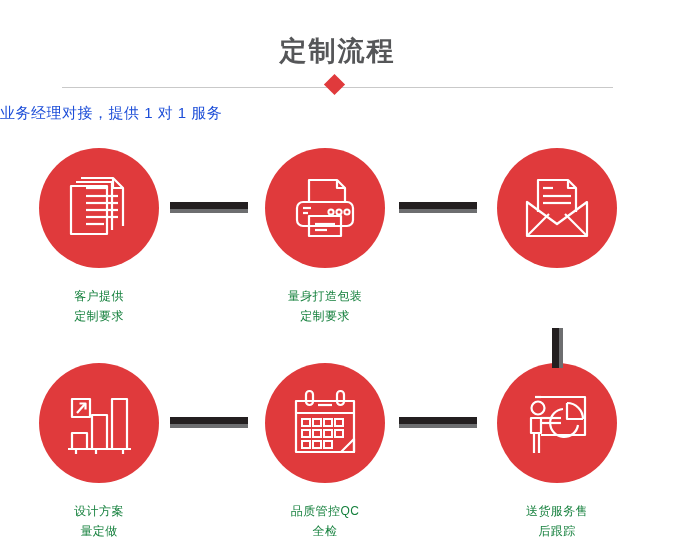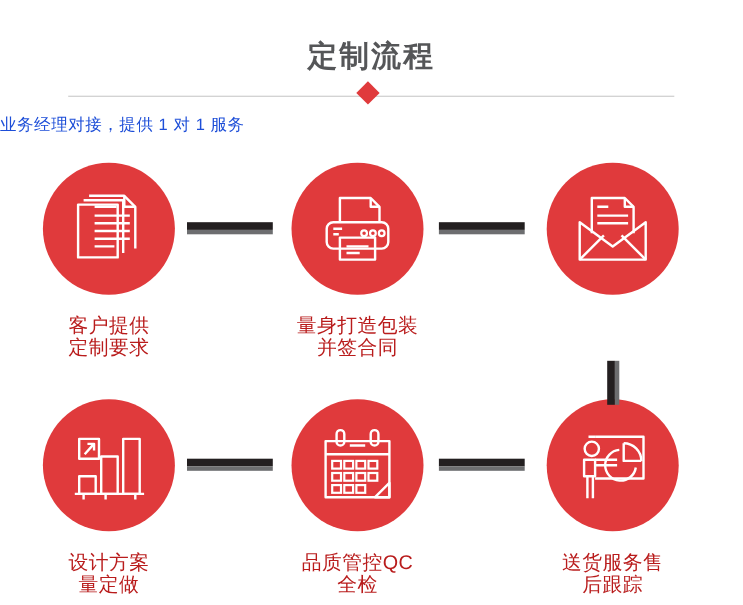--- a/index.html
+++ b/index.html
@@ -100,23 +100,23 @@
     position: relative;
   }
   .circle svg {
     position: absolute;
     top: 50%;
     left: 50%;
     transform: translate(-50%, -50%);
   }
   .step-label {
     margin-top: 18px;
-    font-size: 18px;
+    font-size: 12px;
     line-height: 20px;
-    color: #b91c1c;
+    color: #15803d;
     white-space: pre-line;
     letter-spacing: 0.4px;
   }
 
   
   .conn-h {
     position: absolute;
     width: 78px;
     height: 10px;
   }
@@ -212,21 +212,21 @@
           <line x1="26" y1="58" x2="38" y2="58"></line>
         </g>
         <g fill="none" stroke="#ffffff" stroke-width="2">
           <circle cx="42" cy="40" r="2.6"></circle>
           <circle cx="50" cy="40" r="2.6"></circle>
           <circle cx="58" cy="40" r="2.6"></circle>
         </g>
       </svg>
     </div>
     <div class="step-label">量身打造包装
-并签合同</div>
+定制要求</div>
   </div>
 
   <div class="step step-r1 step-c3">
     <div class="circle">
       <svg width="72" height="72" viewBox="0 0 72 72">
         <g fill="none" stroke="#ffffff" stroke-width="2.2" stroke-linejoin="round">
           <path d="M17 40 V8 H47 L55 16 V40"></path>
           <path d="M47 8 V16 H55"></path>
           <path d="M6 30 V64 H66 V30 L36 52 Z"></path>
           <path d="M6 64 L28 42"></path>

